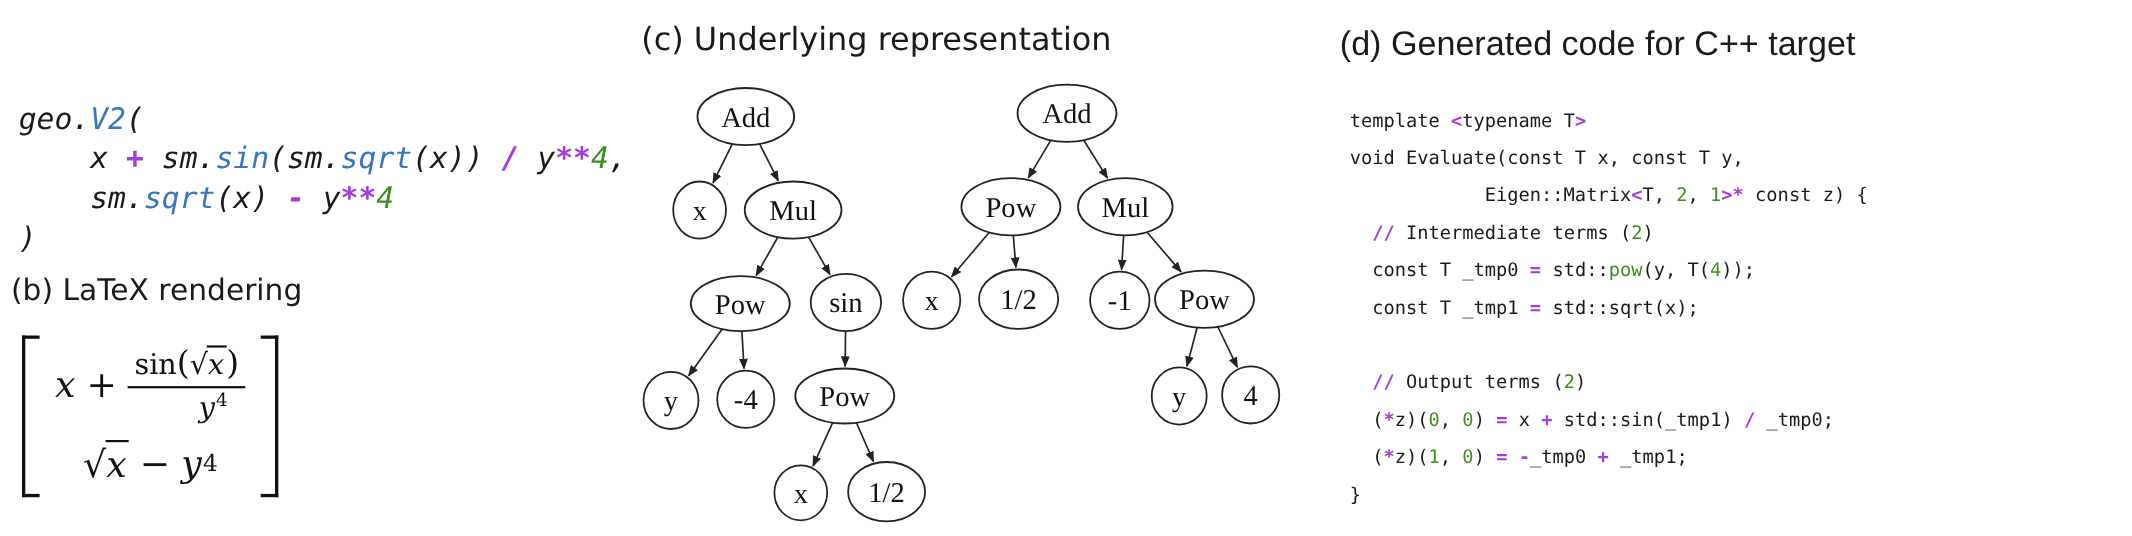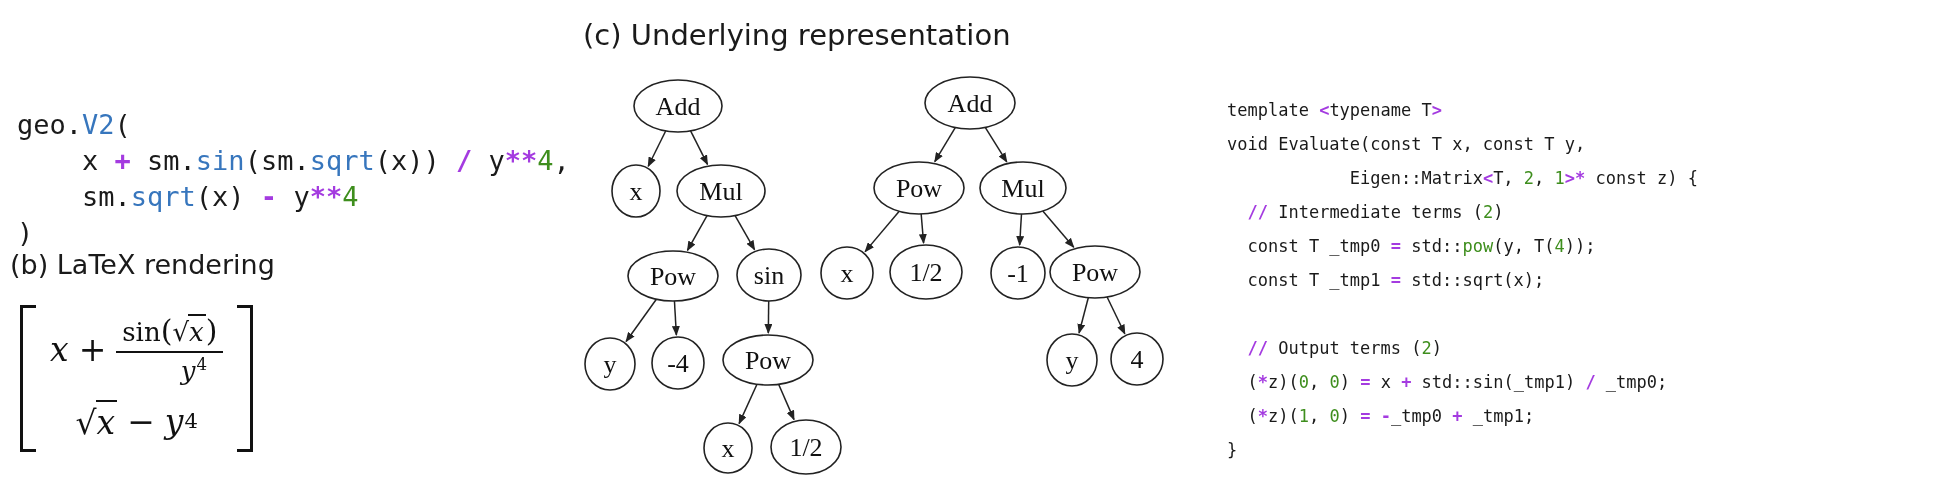--- a/index.html
+++ b/index.html
@@ -8,21 +8,21 @@
 
   .panel-title{position:absolute;white-space:nowrap;color:#1a1a1a;
                font-family:"DejaVu Sans",sans-serif;}
   #title-a{left:8px;top:18px;font-size:27px;}
   #title-b{left:10px;top:249px;font-size:27px;}
   #title-c{left:583px;top:18px;font-size:29px;text-align:right;}
   #title-d{left:1218px;top:22px;font-size:31px;font-family:"Liberation Sans",sans-serif;}
 
   
   .codeblock{position:absolute;font-family:"DejaVu Sans Mono",monospace;white-space:pre;}
-  #code-a{left:17px;top:80px;font-size:27px;line-height:36px;}
+  #code-a{left:17px;top:64px;font-size:27px;line-height:36px;font-style:italic;}
   #code-d{left:1227px;top:76px;font-size:17px;line-height:34px;}
   .c-k{color:#1a1a1a;}
   .c-b{color:#3776bd;}
   .c-p{color:#a43be0;font-weight:bold;}
   .c-g{color:#3e8e1d;}
   .code-line{min-height:1em;}
 
   
   #matrix{position:absolute;left:20px;top:305px;display:flex;align-items:stretch;
           font-family:"DejaVu Serif",serif;color:#111;}
@@ -152,15 +152,16 @@
       <ellipse cx="448" cy="213" rx="27" ry="26"></ellipse>
       <text x="448" y="222">-1</text>
       <ellipse cx="525" cy="212" rx="45" ry="26"></ellipse>
       <text x="525" y="221">Pow</text>
       <ellipse cx="502" cy="300" rx="25" ry="26"></ellipse>
       <text x="502" y="309">y</text>
       <ellipse cx="567" cy="299" rx="26" ry="26"></ellipse>
       <text x="567" y="308">4</text>
     </svg>
 
+  <div class="panel-title" id="title-d">(d) Generated code for C++ target</div>
   <pre class="codeblock" id="code-d"><div class="code-line"><span class="c-k">template </span><span class="c-p">&lt;</span><span class="c-k">typename T</span><span class="c-p">&gt;</span></div><div class="code-line"><span class="c-k">void Evaluate(const T x, const T y,</span></div><div class="code-line"><span class="c-k">            Eigen::Matrix</span><span class="c-p">&lt;</span><span class="c-k">T, </span><span class="c-g">2</span><span class="c-k">, </span><span class="c-g">1</span><span class="c-p">&gt;*</span><span class="c-k"> const z) {</span></div><div class="code-line"><span class="c-k">  </span><span class="c-p">//</span><span class="c-k"> Intermediate terms (</span><span class="c-g">2</span><span class="c-k">)</span></div><div class="code-line"><span class="c-k">  const T _tmp0 </span><span class="c-p">=</span><span class="c-k"> std::</span><span class="c-g">pow</span><span class="c-k">(y, T(</span><span class="c-g">4</span><span class="c-k">));</span></div><div class="code-line"><span class="c-k">  const T _tmp1 </span><span class="c-p">=</span><span class="c-k"> std::sqrt(x);</span></div><div class="code-line">&nbsp;</div><div class="code-line"><span class="c-k">  </span><span class="c-p">//</span><span class="c-k"> Output terms (</span><span class="c-g">2</span><span class="c-k">)</span></div><div class="code-line"><span class="c-k">  (</span><span class="c-p">*</span><span class="c-k">z)(</span><span class="c-g">0</span><span class="c-k">, </span><span class="c-g">0</span><span class="c-k">) </span><span class="c-p">=</span><span class="c-k"> x </span><span class="c-p">+</span><span class="c-k"> std::sin(_tmp1) </span><span class="c-p">/</span><span class="c-k"> _tmp0;</span></div><div class="code-line"><span class="c-k">  (</span><span class="c-p">*</span><span class="c-k">z)(</span><span class="c-g">1</span><span class="c-k">, </span><span class="c-g">0</span><span class="c-k">) </span><span class="c-p">=</span><span class="c-k"> </span><span class="c-p">-</span><span class="c-k">_tmp0 </span><span class="c-p">+</span><span class="c-k"> _tmp1;</span></div><div class="code-line"><span class="c-k">}</span></div></pre>
 
 </div>
 
 </body></html>

